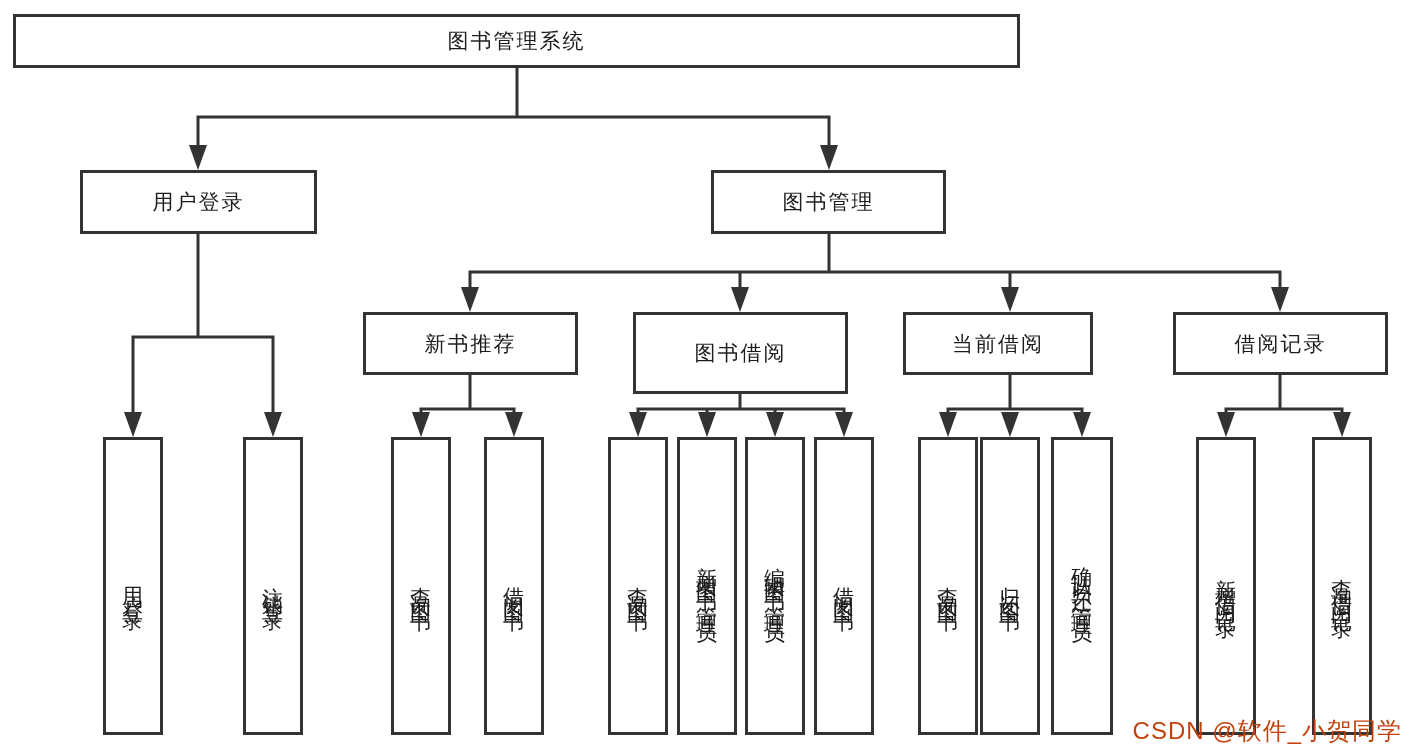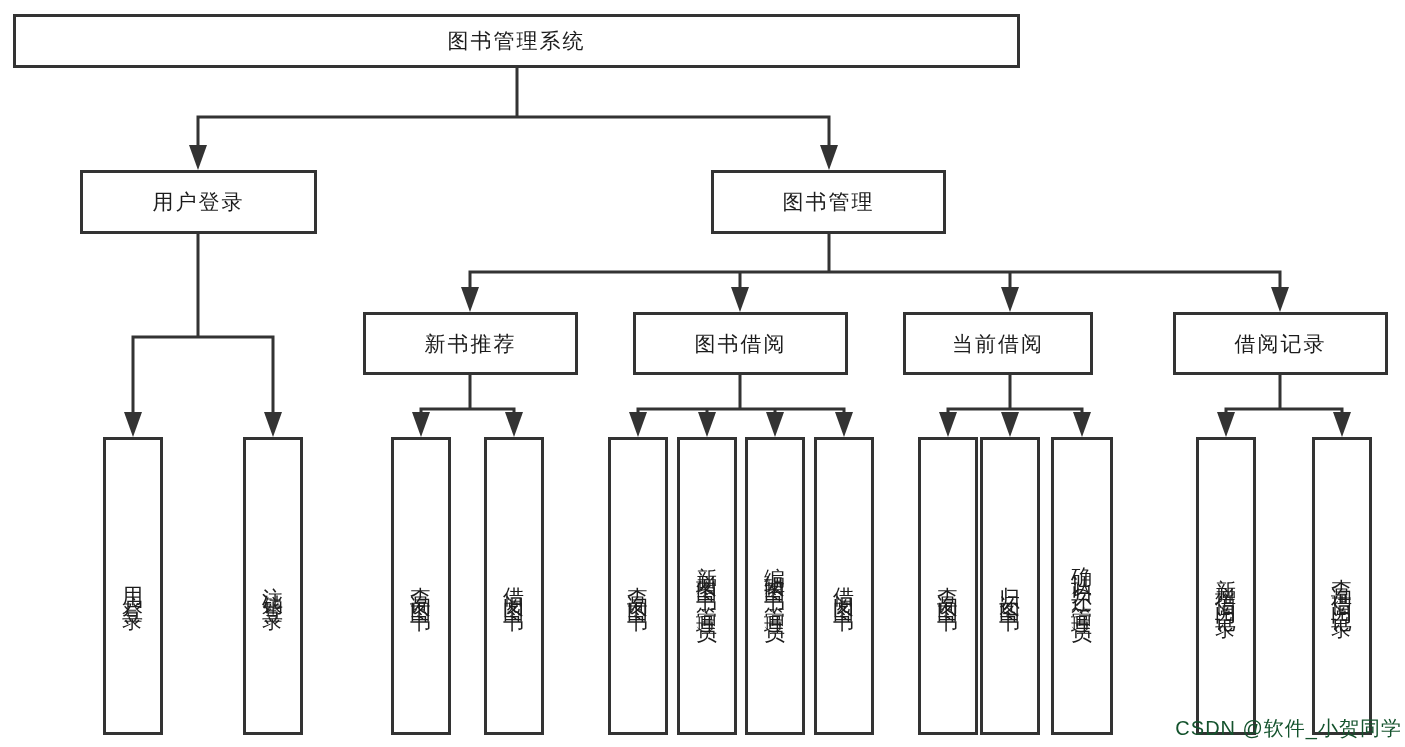--- a/index.html
+++ b/index.html
@@ -34,22 +34,22 @@
     text-orientation: mixed;
     letter-spacing: 8px;
     line-height: 1;
     white-space: normal;
     padding: 4px 0;
   }
   .watermark {
     position: absolute;
     top: 715px;
     right: 3px;
-    font-size: 20px;
-    color: #14532d;
+    font-size: 24px;
+    color: #c2410c;
     letter-spacing: 1px;
     white-space: nowrap;
   }
 </style>
 </head>
 <body>
 
 <div class="stage">
 
   <svg class="connectors" viewBox="0 0 1405 747" xmlns="http://www.w3.org/2000/svg">
@@ -111,21 +111,21 @@
   <div class="node" style="left:80px; top:170px; width:237px; height:64px;">
     <span>用户登录</span>
   </div>
   <div class="node" style="left:363px; top:312px; width:215px; height:63px;">
     <span>新书推荐</span>
   </div>
 
   <div class="node" style="left:711px; top:170px; width:235px; height:64px;">
     <span>图书管理</span>
   </div>
-  <div class="node" style="left:633px; top:312px; width:215px; height:63px;">
+  <div class="node" style="left:633px; top:312px; width:215px; height:82px;">
     <span>图书借阅</span>
   </div>
   <div class="node" style="left:903px; top:312px; width:190px; height:63px;">
     <span>当前借阅</span>
   </div>
   <div class="node" style="left:1173px; top:312px; width:215px; height:63px;">
     <span>借阅记录</span>
   </div>
 
   <div class="node leaf" style="left:103px; top:437px; width:60px; height:298px;">

